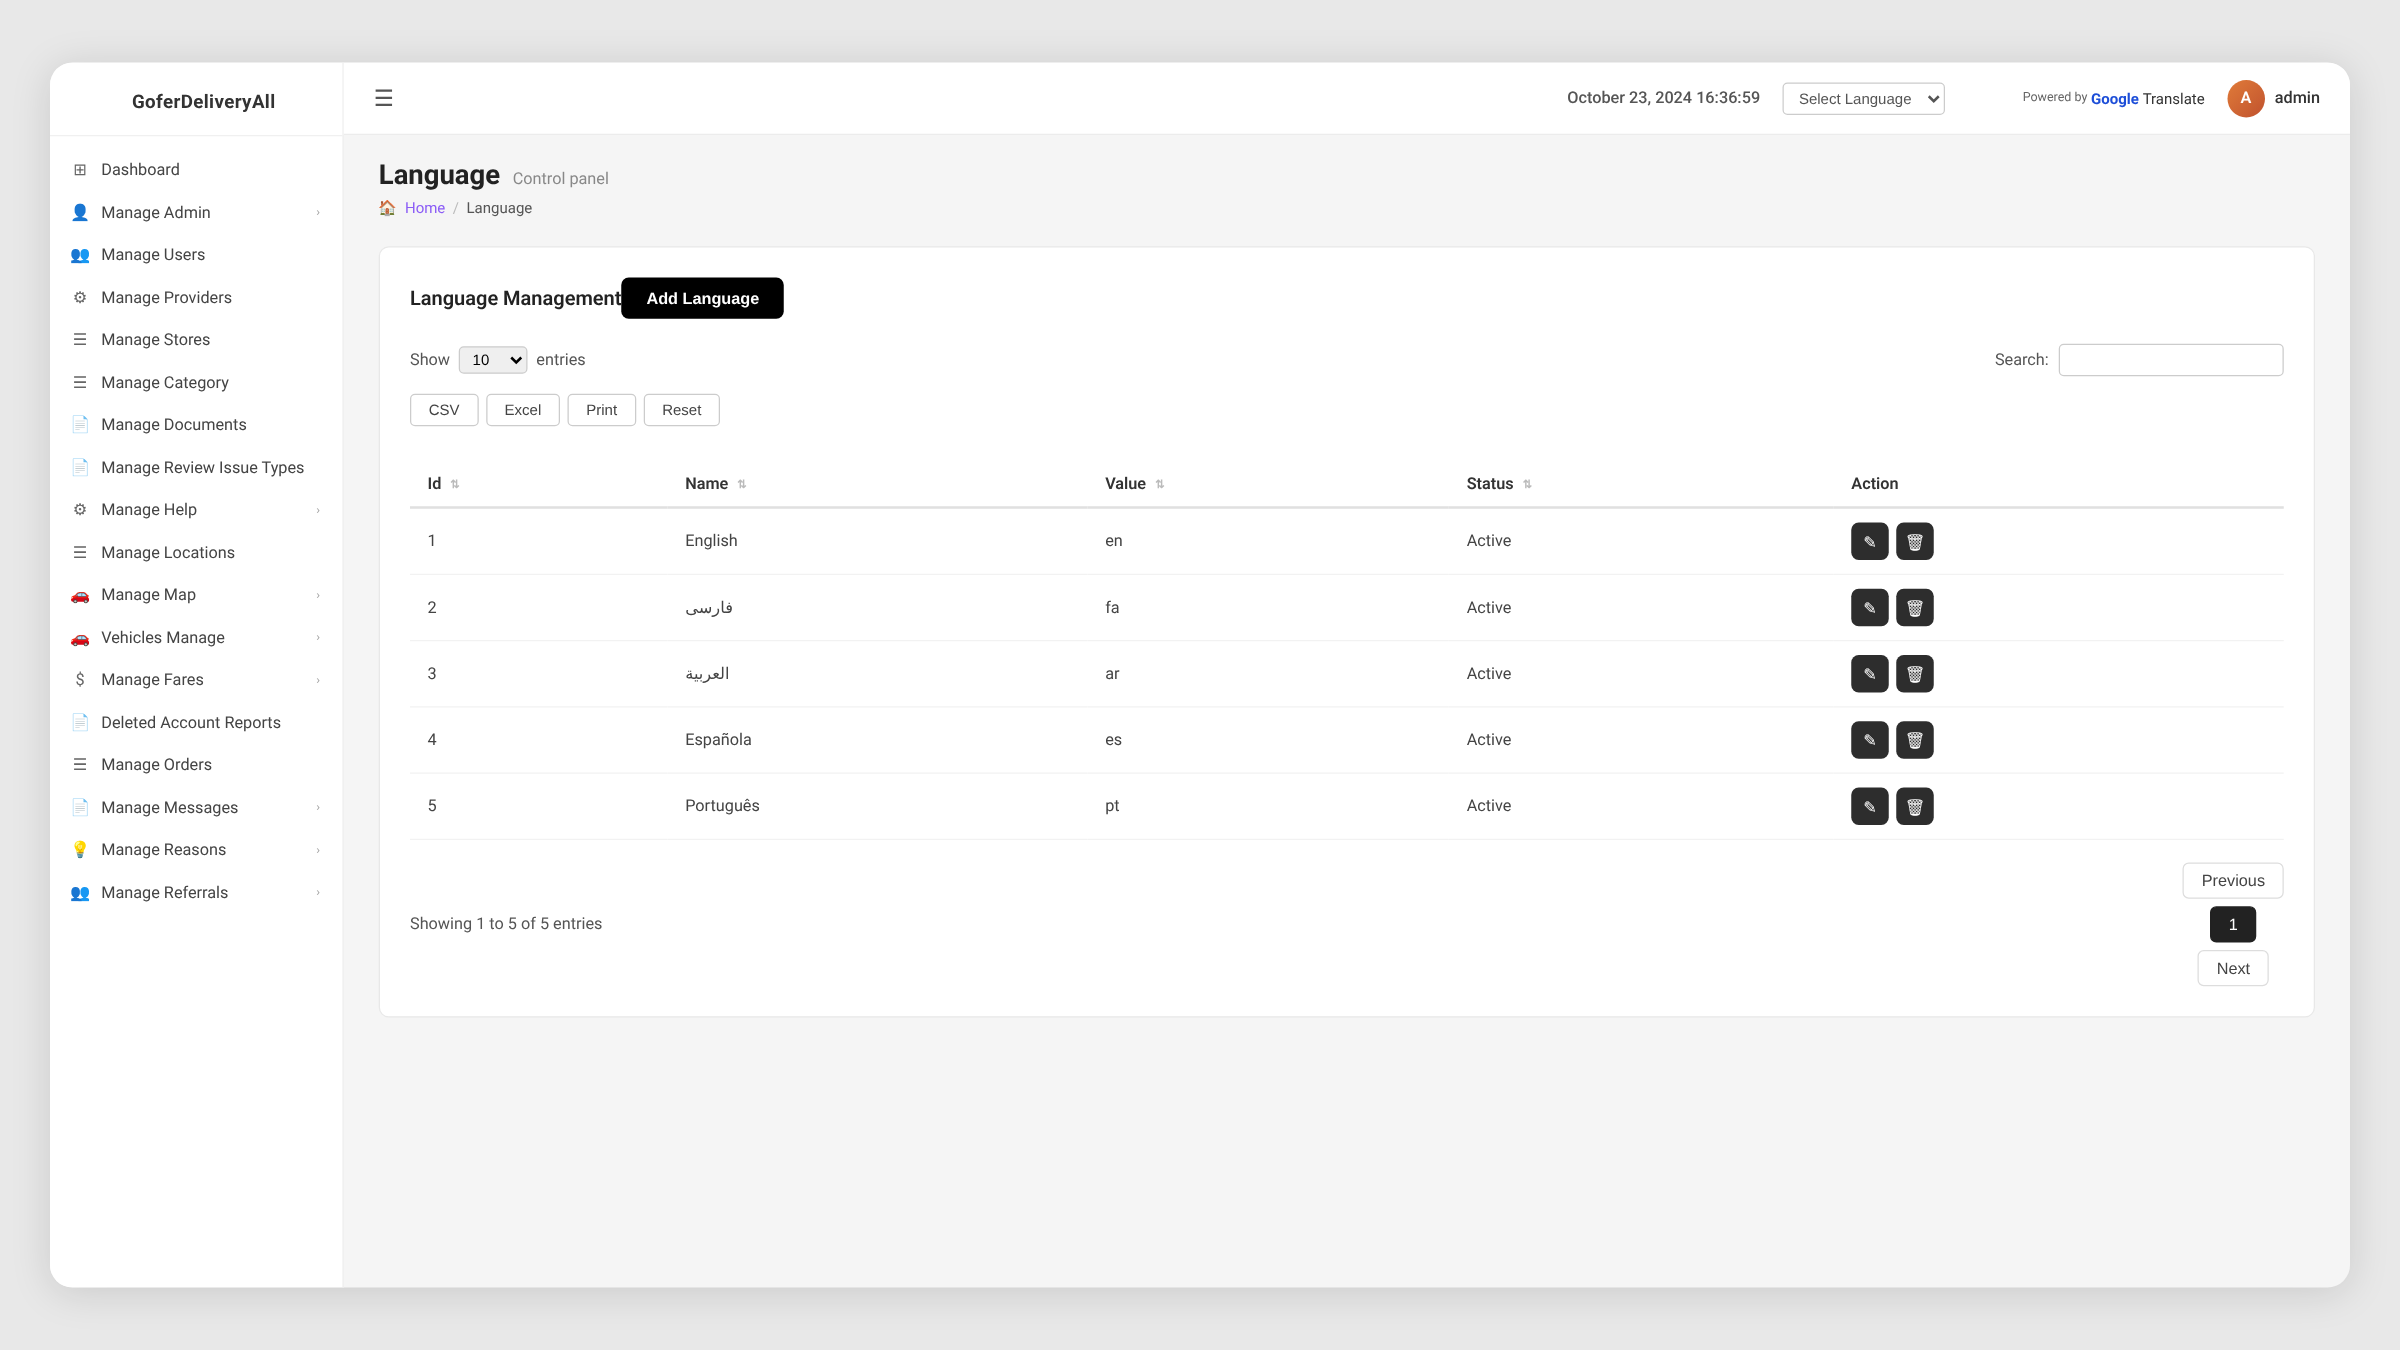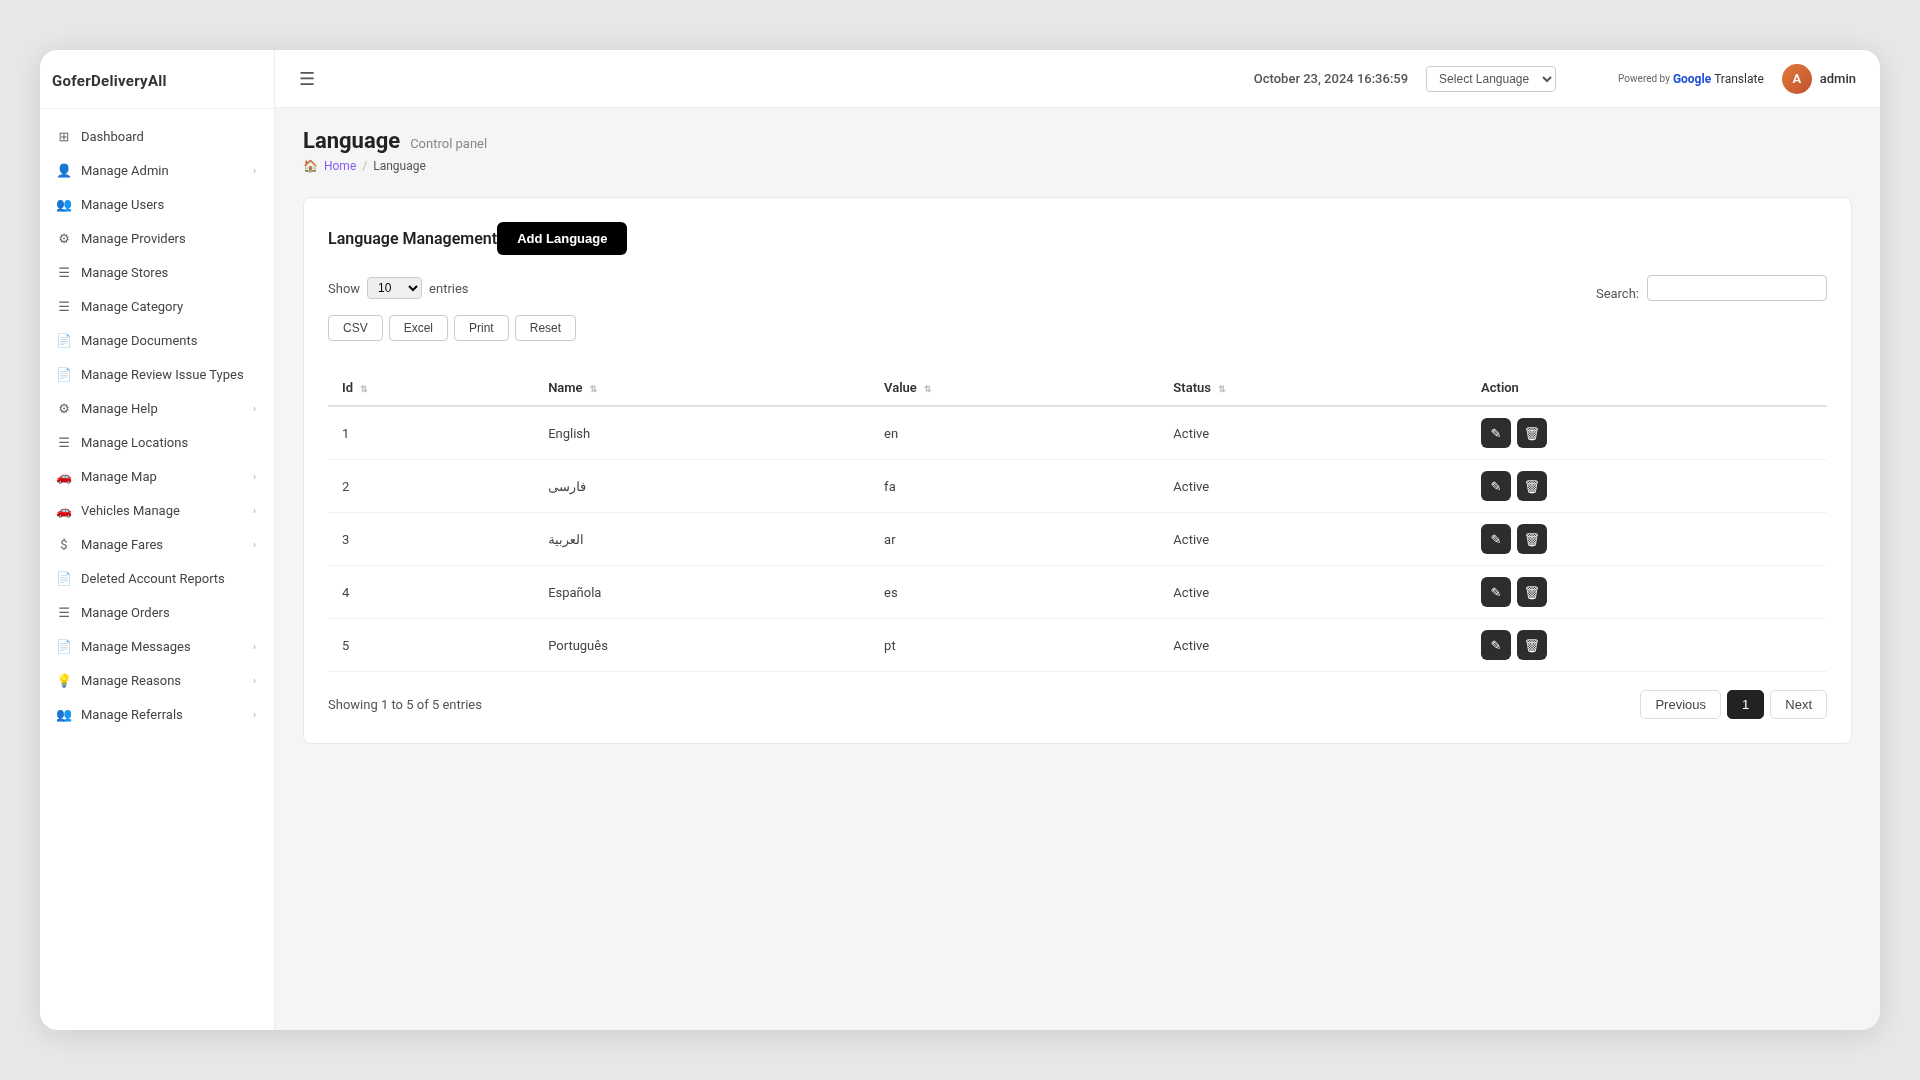--- a/index.html
+++ b/index.html
@@ -28,21 +28,21 @@
       width: 235px;
       background: #fff;
       border-right: 1px solid #ececec;
       display: flex;
       flex-direction: column;
       padding: 0 0 20px 0;
       flex-shrink: 0;
     }
     .sidebar-brand {
       padding: 22px 0 18px 12px;
-      text-align: left;
+      text-align: center;
       font-weight: 700;
       font-size: 15px;
       color: #333;
       border-bottom: 1px solid #f0f0f0;
       letter-spacing: 0.3px;
     }
     .sidebar-nav {
       display: flex;
       flex-direction: column;
       padding: 10px 0;
@@ -234,21 +234,21 @@
       color: #555;
     }
     .entries-select {
       border: 1px solid #ccc;
       border-radius: 4px;
       padding: 2px 6px;
       font-size: 12px;
     }
     .search-box {
       display: flex;
-      align-items: flex-end;
+      align-items: center;
       gap: 8px;
       font-size: 13px;
       color: #555;
     }
     .search-input {
       border: 1px solid #ccc;
       border-radius: 4px;
       padding: 5px 10px;
       font-size: 12px;
       width: 180px;
@@ -330,20 +330,21 @@
       margin-top: 18px;
     }
     .showing-info {
       font-size: 13px;
       color: #555;
     }
     .pagination {
       display: flex;
       align-items: center;
       gap: 6px;
+      flex-direction: column;
     }
     .btn-page {
       border: 1px solid #ddd;
       background: #fff;
       border-radius: 5px;
       padding: 6px 14px;
       font-size: 13px;
       cursor: pointer;
       color: #444;
       transition: background 0.12s;

